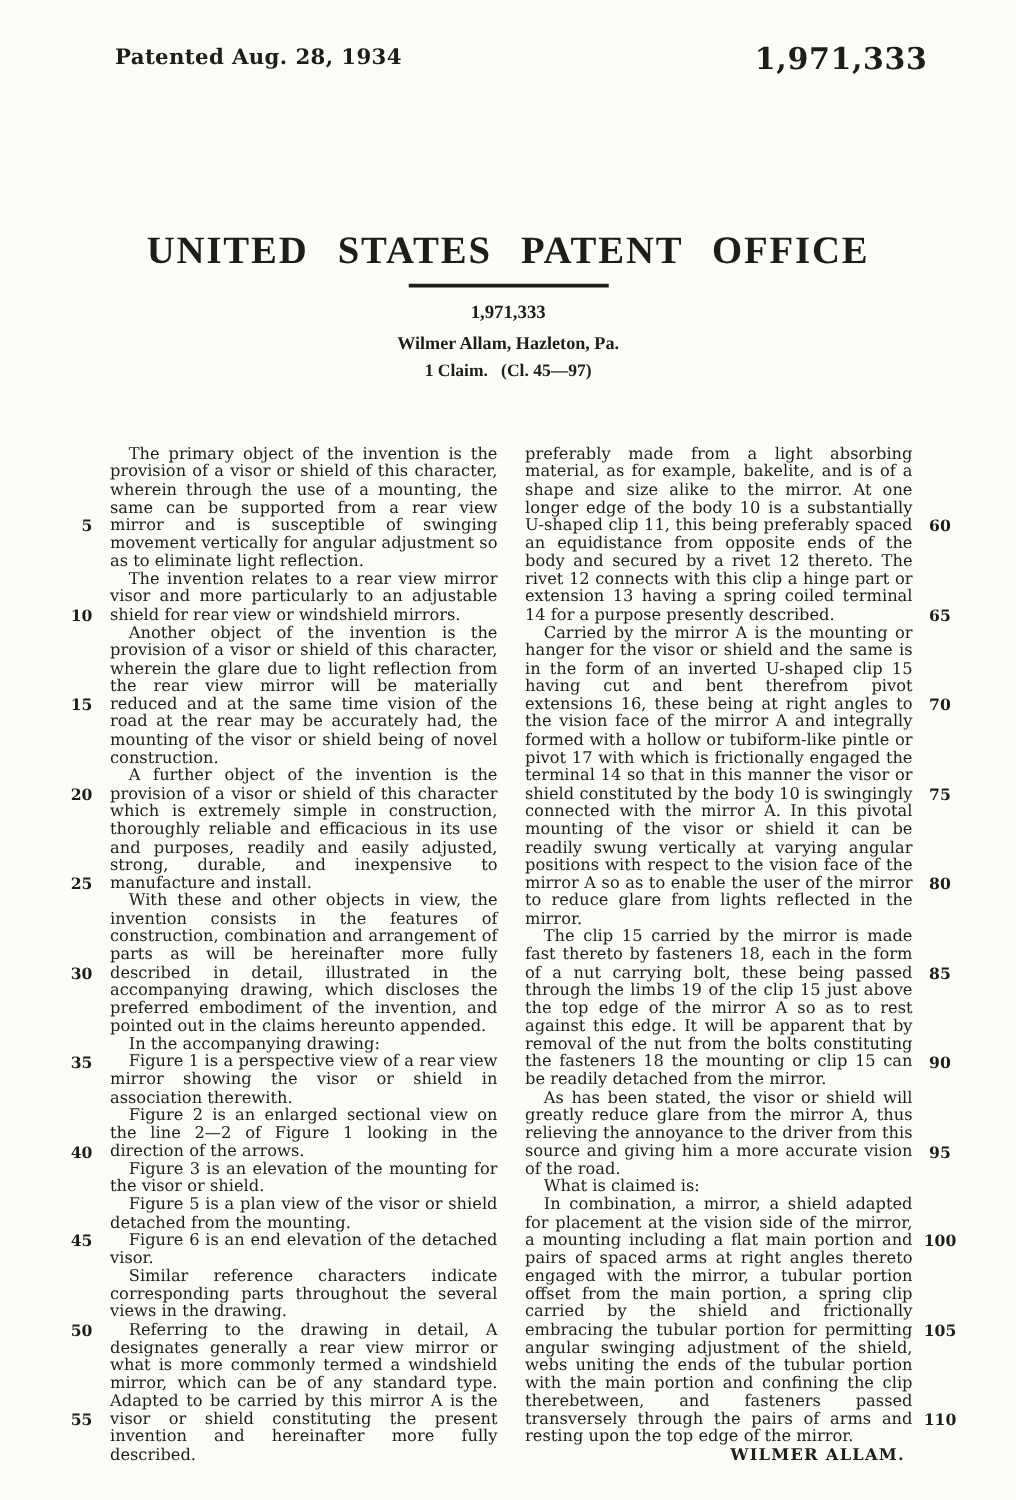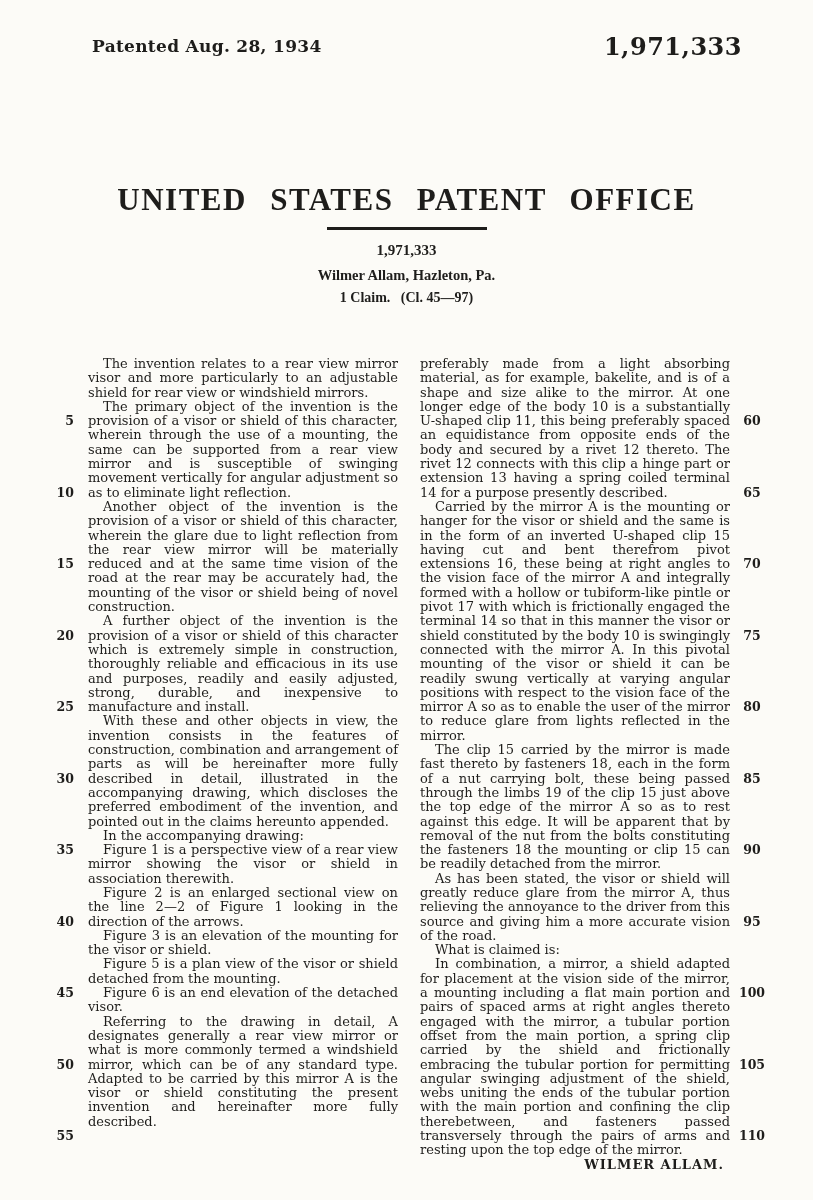--- a/index.html
+++ b/index.html
@@ -90,31 +90,32 @@
         <span class="lnum" style="top: 271.7px;">20</span>
         <span class="lnum" style="top: 343.2px;">25</span>
         <span class="lnum" style="top: 414.7px;">30</span>
         <span class="lnum" style="top: 486.2px;">35</span>
         <span class="lnum" style="top: 557.7px;">40</span>
         <span class="lnum" style="top: 629.2px;">45</span>
         <span class="lnum" style="top: 700.7px;">50</span>
         <span class="lnum" style="top: 772.2px;">55</span>
       </div>
     <div class="col col-left">
+        <p class="para">The primary object of the invention is the provision of a visor or shield of this character, wherein through the use of a mounting, the same can be supported from a rear view mirror and is susceptible of swinging movement vertically for angular adjustment so as to eliminate light reflection.</p>
         <p class="para">The invention relates to a rear view mirror visor and more particularly to an adjustable shield for rear view or windshield mirrors.</p>
-        <p class="para">The primary object of the invention is the provision of a visor or shield of this character, wherein through the use of a mounting, the same can be supported from a rear view mirror and is susceptible of swinging movement vertically for angular adjustment so as to eliminate light reflection.</p>
         <p class="para">Another object of the invention is the provision of a visor or shield of this character, wherein the glare due to light reflection from the rear view mirror will be materially reduced and at the same time vision of the road at the rear may be accurately had, the mounting of the visor or shield being of novel construction.</p>
         <p class="para">A further object of the invention is the provision of a visor or shield of this character which is extremely simple in construction, thoroughly reliable and efficacious in its use and purposes, readily and easily adjusted, strong, durable, and inexpensive to manufacture and install.</p>
         <p class="para">With these and other objects in view, the invention consists in the features of construction, combination and arrangement of parts as will be hereinafter more fully described in detail, illustrated in the accompanying drawing, which discloses the preferred embodiment of the invention, and pointed out in the claims hereunto appended.</p>
         <p class="para">In the accompanying drawing:</p>
         <p class="para">Figure 1 is a perspective view of a rear view mirror showing the visor or shield in association therewith.</p>
         <p class="para">Figure 2 is an enlarged sectional view on the line 2—2 of Figure 1 looking in the direction of the arrows.</p>
         <p class="para">Figure 3 is an elevation of the mounting for the visor or shield.</p>
         <p class="para">Figure 5 is a plan view of the visor or shield detached from the mounting.</p>
         <p class="para">Figure 6 is an end elevation of the detached visor.</p>
+        <p class="para">Similar reference characters indicate corresponding parts throughout the several views in the drawing.</p>
         <p class="para">Referring to the drawing in detail, A designates generally a rear view mirror or what is more commonly termed a windshield mirror, which can be of any standard type.  Adapted to be carried by this mirror A is the visor or shield constituting the present invention and hereinafter more fully described.</p>
       </div>
     <div class="col col-right">
         <p class="para no-indent">preferably made from a light absorbing material, as for example, bakelite, and is of a shape and size alike to the mirror.  At one longer edge of the body 10 is a substantially U-shaped clip 11, this being preferably spaced an equidistance from opposite ends of the body and secured by a rivet 12 thereto.  The rivet 12 connects with this clip a hinge part or extension 13 having a spring coiled terminal 14 for a purpose presently described.</p>
         <p class="para">Carried by the mirror A is the mounting or hanger for the visor or shield and the same is in the form of an inverted U-shaped clip 15 having cut and bent therefrom pivot extensions 16, these being at right angles to the vision face of the mirror A and integrally formed with a hollow or tubiform-like pintle or pivot 17 with which is frictionally engaged the terminal 14 so that in this manner the visor or shield constituted by the body 10 is swingingly connected with the mirror A.  In this pivotal mounting of the visor or shield it can be readily swung vertically at varying angular positions with respect to the vision face of the mirror A so as to enable the user of the mirror to reduce glare from lights reflected in the mirror.</p>
         <p class="para">The clip 15 carried by the mirror is made fast thereto by fasteners 18, each in the form of a nut carrying bolt, these being passed through the limbs 19 of the clip 15 just above the top edge of the mirror A so as to rest against this edge.  It will be apparent that by removal of the nut from the bolts constituting the fasteners 18 the mounting or clip 15 can be readily detached from the mirror.</p>
         <p class="para">As has been stated, the visor or shield will greatly reduce glare from the mirror A, thus relieving the annoyance to the driver from this source and giving him a more accurate vision of the road.</p>
         <p class="para">What is claimed is:</p>
         <p class="para">In combination, a mirror, a shield adapted for placement at the vision side of the mirror, a mounting including a flat main portion and pairs of spaced arms at right angles thereto engaged with the mirror, a tubular portion offset from the main portion, a spring clip carried by the shield and frictionally embracing the tubular portion for permitting angular swinging adjustment of the shield, webs uniting the ends of the tubular portion with the main portion and confining the clip therebetween, and fasteners passed transversely through the pairs of arms and resting upon the top edge of the mirror.</p>
         <p class="para no-indent signature">WILMER ALLAM.</p>

